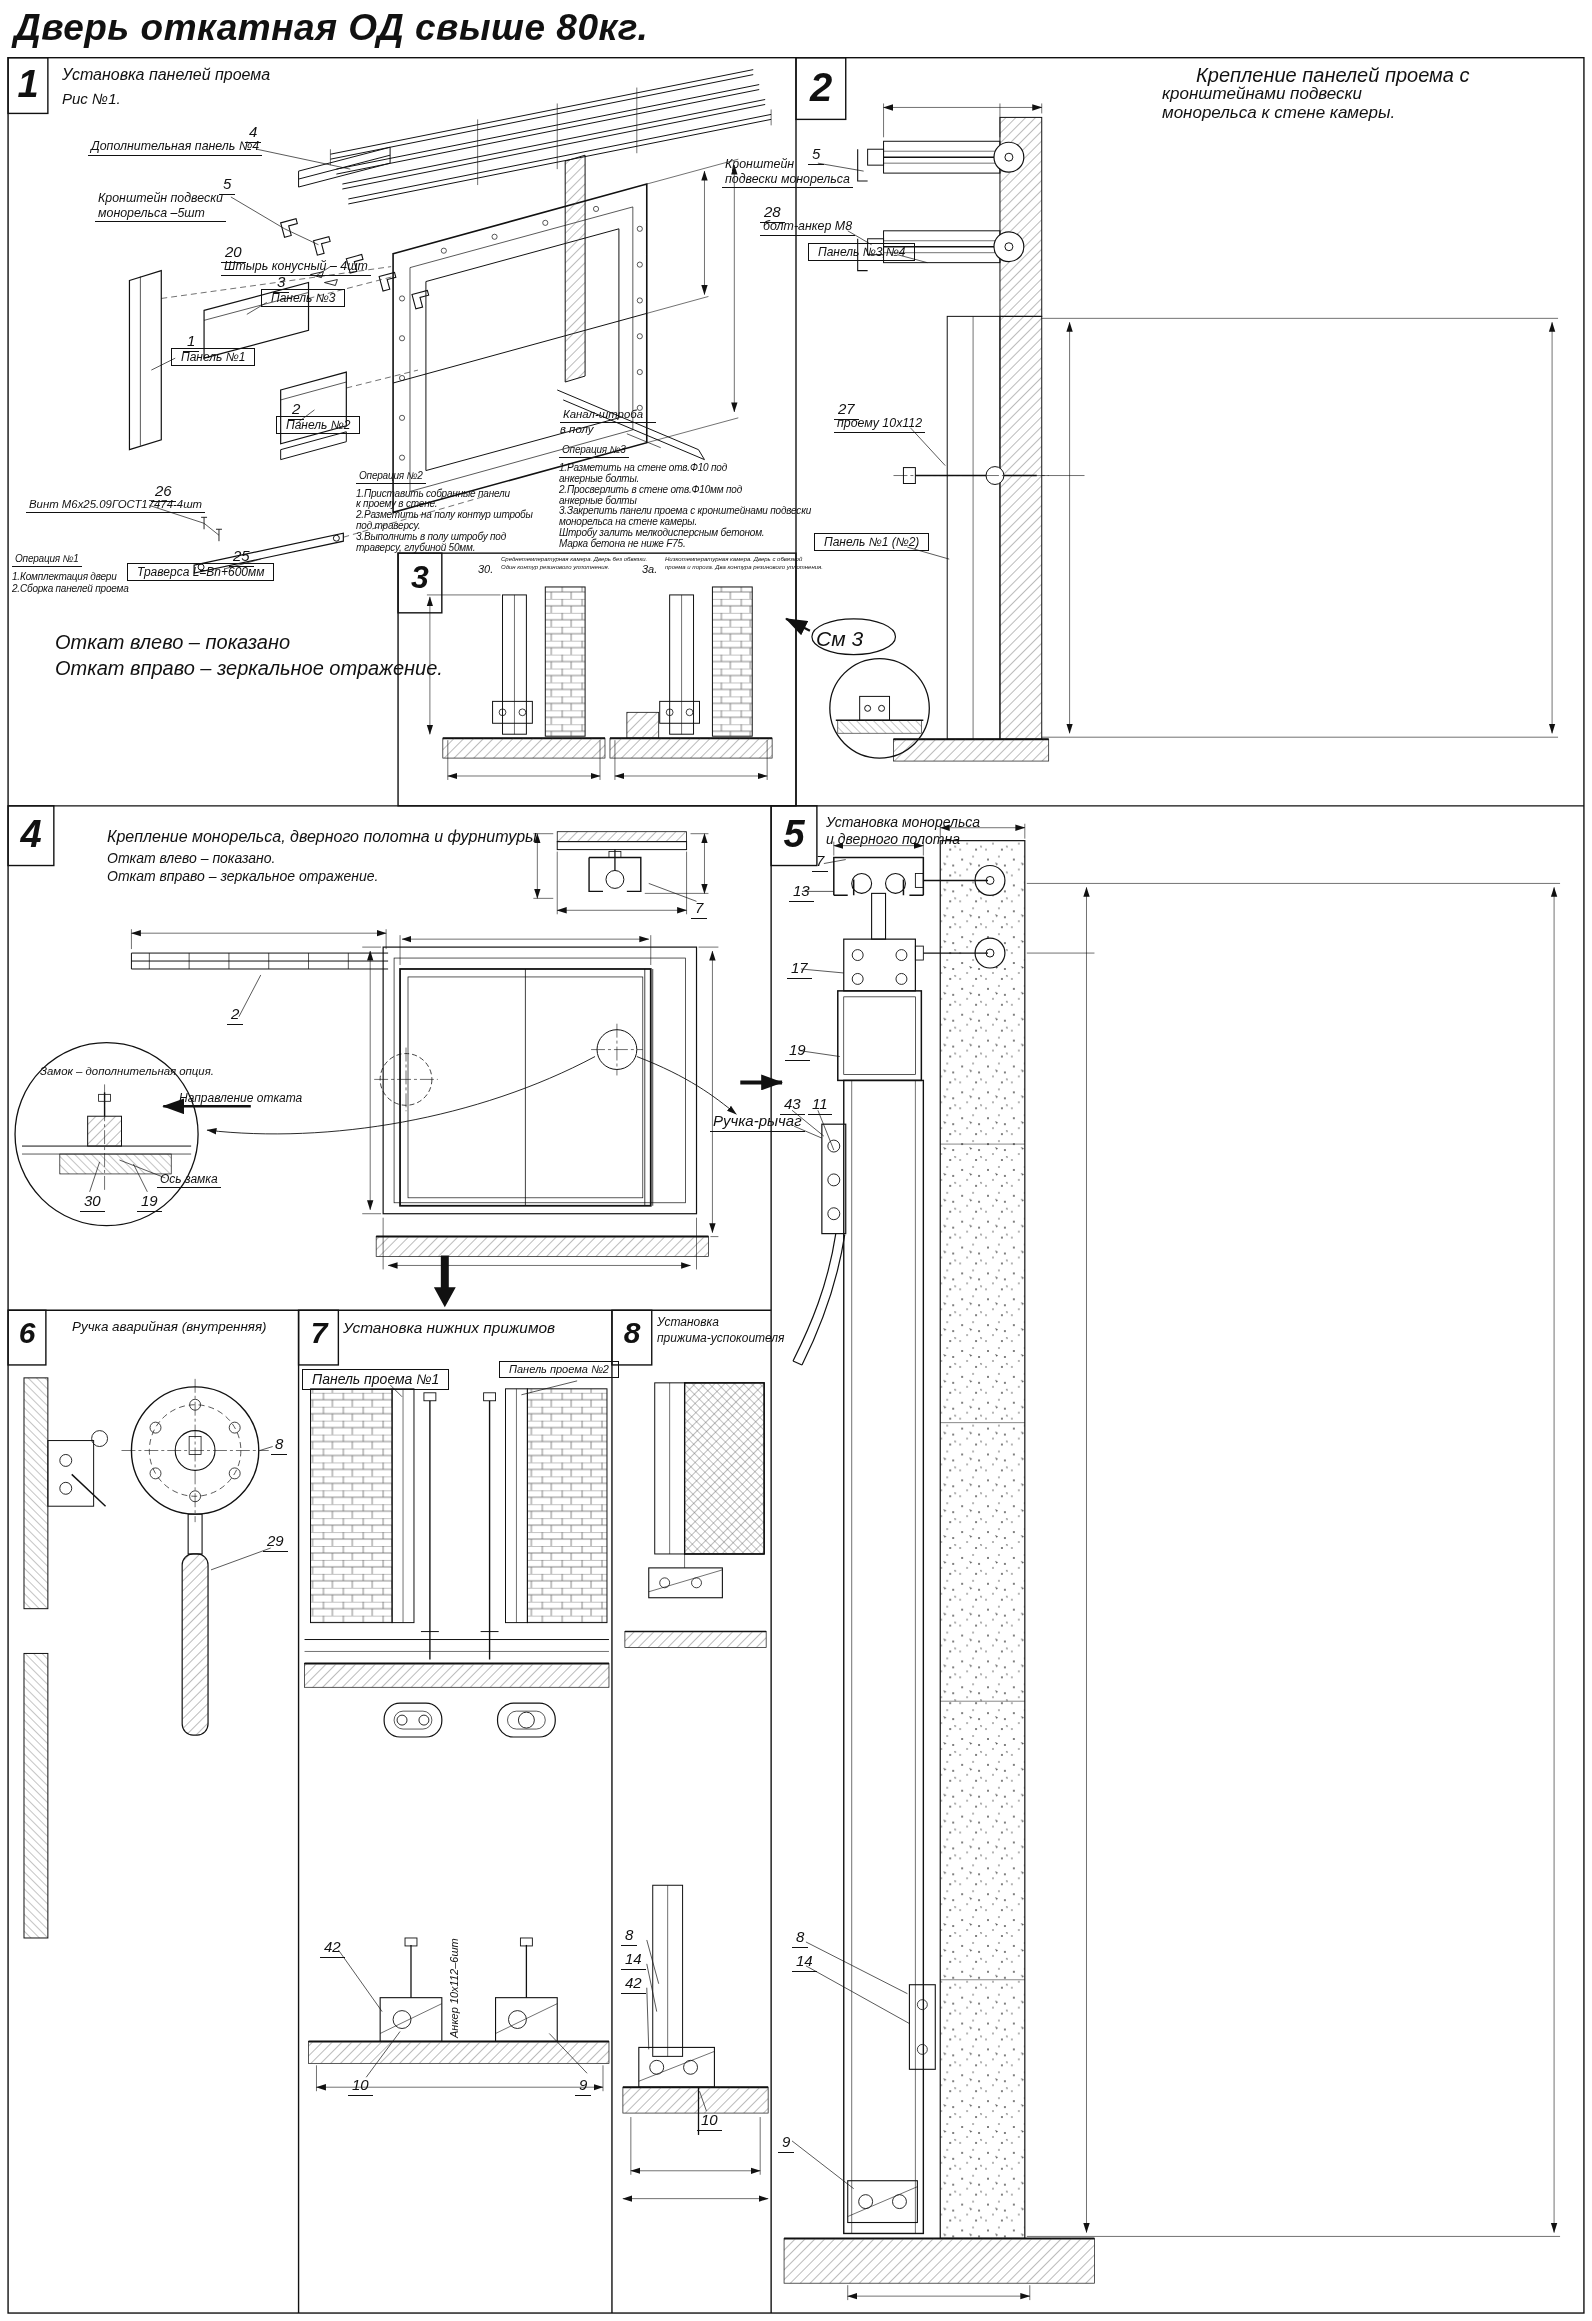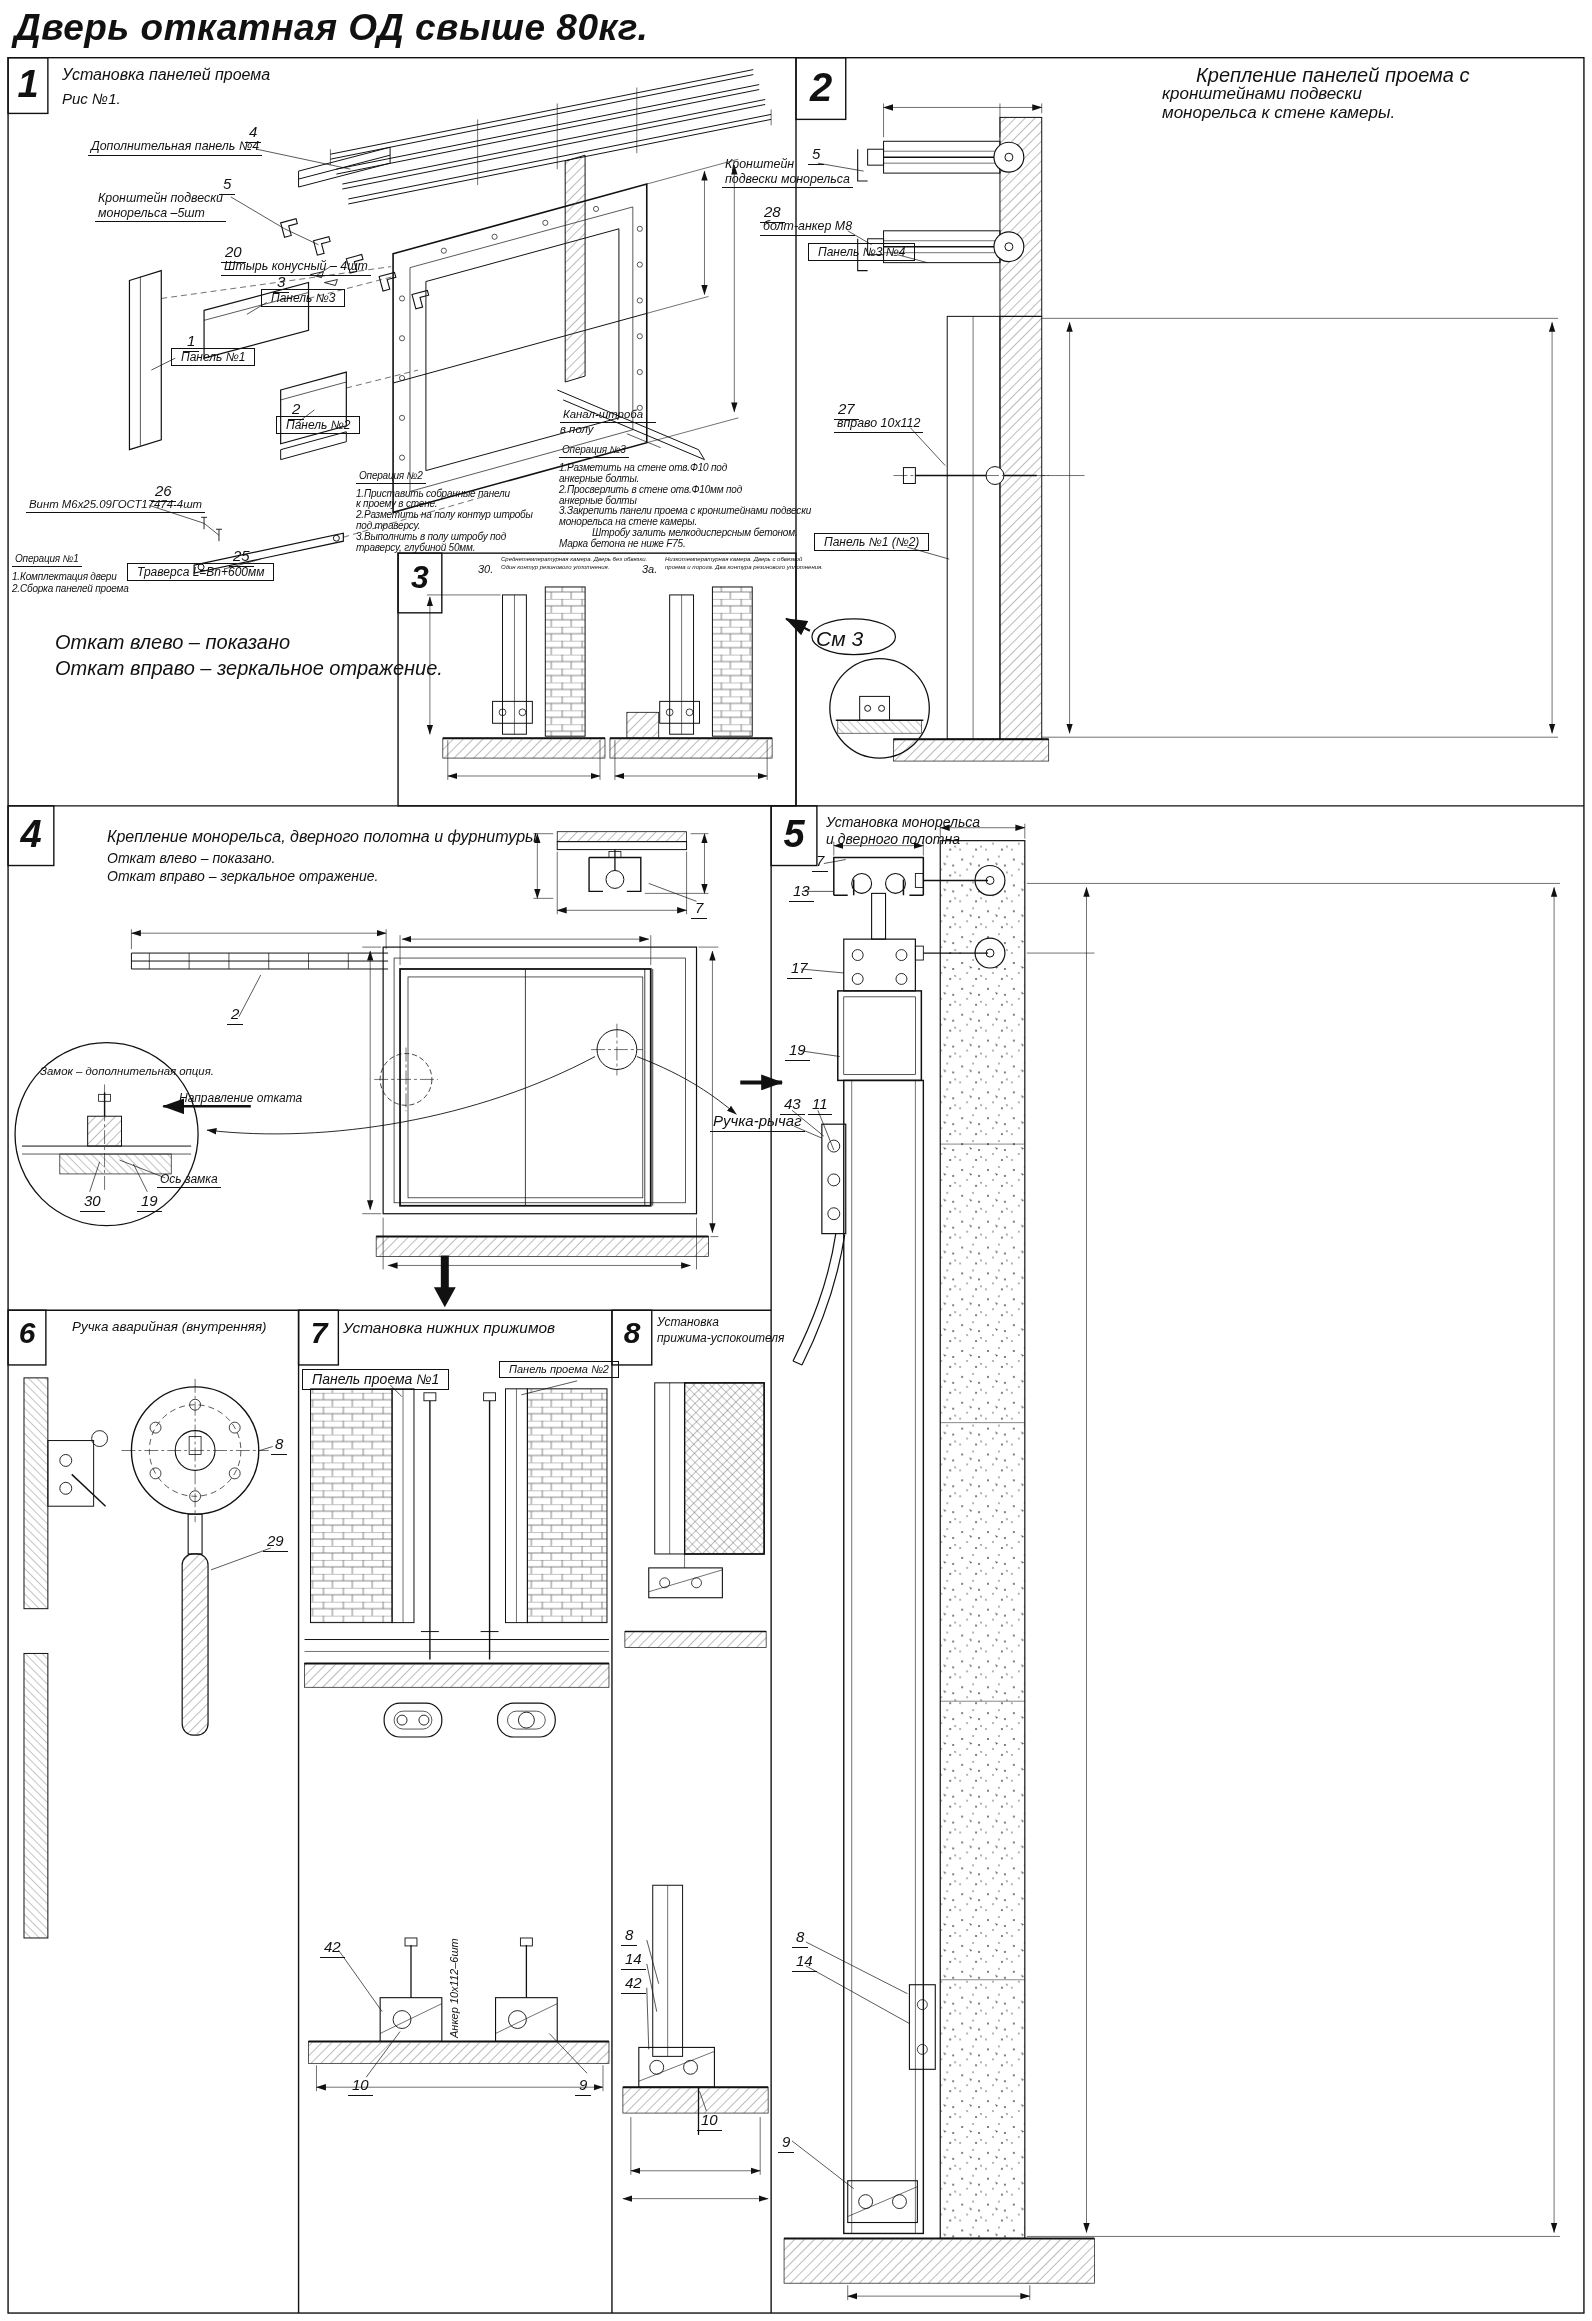--- a/index.html
+++ b/index.html
@@ -528,21 +528,21 @@
 <div class="t op" style="left:356px;top:520px">под траверсу.</div>
 <div class="t op" style="left:356px;top:531px">3.Выполнить в полу штробу под</div>
 <div class="t op" style="left:356px;top:542px">траверсу, глубиной 50мм.</div>
 <div class="t op shelf" style="left:559px;top:444px">Операция №3</div>
 <div class="t op" style="left:559px;top:462px">1.Разметить на стене отв.Ф10 под</div>
 <div class="t op" style="left:559px;top:473px">анкерные болты.</div>
 <div class="t op" style="left:559px;top:484px">2.Просверлить в стене отв.Ф10мм   под</div>
 <div class="t op" style="left:559px;top:495px">анкерные болты</div>
 <div class="t op" style="left:559px;top:505px">3.Закрепить панели проема с кронштейнами подвески</div>
 <div class="t op" style="left:559px;top:516px">монорельса на стене камеры.</div>
-<div class="t op" style="left:592px;top:527px">Штробу залить мелкодисперсным бетоном.</div>
+<div class="t op" style="left:559px;top:527px">Штробу залить мелкодисперсным бетоном.</div>
 <div class="t op" style="left:559px;top:538px">Марка бетона не ниже   F75.</div>
 <div class="t nb" style="left:55px;top:631px">Откат влево – показано</div>
 <div class="t nb" style="left:55px;top:657px">Откат вправо – зеркальное отражение.</div>
 
 <div class="t num" style="left:398px;top:559px;width:44px;font-size:32px">3</div>
 <div class="t" style="left:478px;top:563px;font-size:11px">30.</div>
 <div class="t xs" style="left:501px;top:556px">Среднетемпературная камера. Дверь без обвязки.</div>
 <div class="t xs" style="left:501px;top:564px">Один контур резинового уплотнения.</div>
 <div class="t" style="left:642px;top:563px;font-size:11px">3а.</div>
 <div class="t xs" style="left:665px;top:556px">Низкотемпературная камера. Дверь с обвязкой</div>
@@ -554,21 +554,21 @@
 <div class="t ctr" style="left:1162px;top:103px;width:418px;font-size:17px">монорельса к стене камеры.</div>
 <span class="t callout" style="left:808px;top:145px">5</span>
 <div class="t lbl shelf ctr" style="left:722px;top:157px">
   <div>Кронштейн</div>
   <div>подвески монорельса</div>
 </div>
 <span class="t callout" style="left:760px;top:203px">28</span>
 <div class="t lbl shelf" style="left:760px;top:219px">болт-анкер М8</div>
 <div class="t boxed" style="left:808px;top:243px">Панель №3,№4</div>
 <span class="t callout" style="left:834px;top:400px">27</span>
-<div class="t lbl shelf" style="left:834px;top:416px">вправо 10х112</div>
+<div class="t lbl shelf" style="left:834px;top:416px">проему 10х112</div>
 <div class="t boxed" style="left:814px;top:533px">Панель №1 (№2)</div>
 <div class="t ctr" style="left:816px;top:627px;width:76px;font-size:21px">См 3</div>
 
 <div class="t num" style="left:8px;top:812px;width:46px;font-size:38px">4</div>
 <div class="t ptitle" style="left:107px;top:828px">Крепление монорельса, дверного полотна и фурнитуры.</div>
 <div class="t" style="left:107px;top:850px;font-size:14px">Откат влево – показано.</div>
 <div class="t" style="left:107px;top:868px;font-size:14px">Откат вправо – зеркальное отражение.</div>
 <span class="t callout" style="left:691px;top:899px">7</span>
 <span class="t callout" style="left:227px;top:1005px">2</span>
 <div class="t" style="left:40px;top:1065px;font-size:11.4px">Замок – дополнительная опция.</div>

